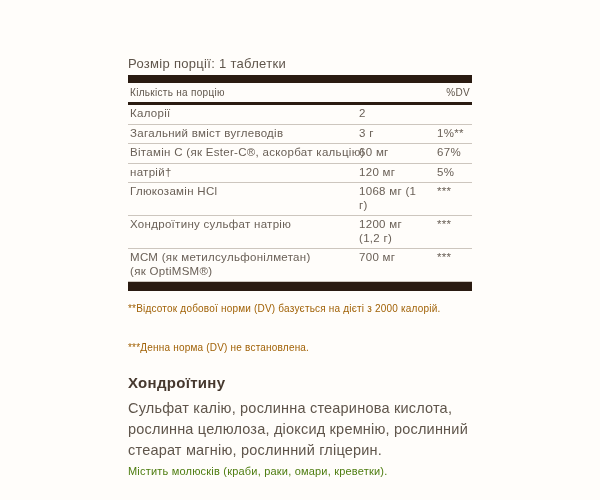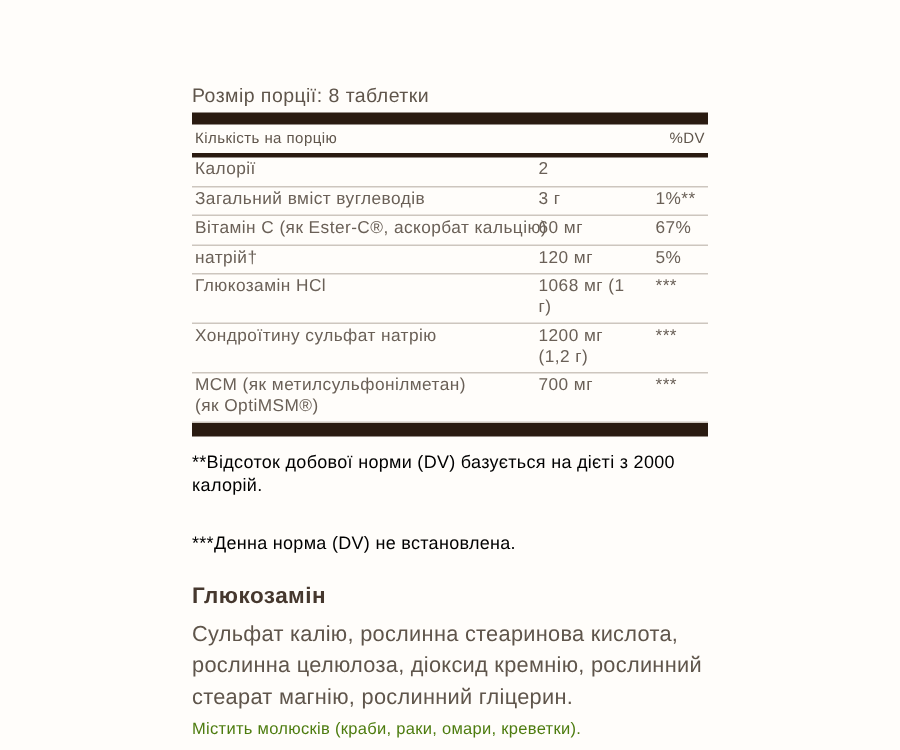--- a/index.html
+++ b/index.html
@@ -59,24 +59,24 @@
   .t-row .amt {
     width: 78px;
     box-sizing: border-box;
     padding-right: 16px;
   }
   .t-row .dv {
     width: 35px;
     box-sizing: border-box;
   }
   .footnote {
-    font-size: 12px;
+    font-size: 10px;
     line-height: 15px;
     letter-spacing: 0.2px;
-    color: #000000;
+    color: #a16207;
     margin: 10px 0 0 0;
   }
   .footnote + .footnote { margin-top: 24px; }
   .ingr-heading {
     font-size: 15px;
     font-weight: bold;
     letter-spacing: 0.3px;
     color: #46382e;
     margin: 19px 0 0 0;
   }
@@ -94,21 +94,21 @@
     color: #4d7c0f;
     margin: 0;
     white-space: nowrap;
   }
 </style>
 </head>
 <body>
 
 <div class="label-wrap">
 
-  <p class="serving">Розмір порції: 8 таблетки</p>
+  <p class="serving">Розмір порції: 1 таблетки</p>
 
   <div class="bar"></div>
 
   <div class="hdr-row">
     <span>Кількість на порцію</span>
     <span>%DV</span>
   </div>
 
   <div class="t-row">
     <span class="lbl">Калорії</span>
@@ -150,17 +150,17 @@
     <span class="lbl"><span>МСМ (як метилсульфонілметан)</span><span class="l2">(як OptiMSM®)</span></span>
     <span class="amt">700 мг</span>
     <span class="dv">***</span>
   </div>
 
   <div class="bar bottom"></div>
 
   <p class="footnote">**Відсоток добової норми (DV) базується на дієті з 2000 калорій.</p>
   <p class="footnote">***Денна норма (DV) не встановлена.</p>
 
-  <h3 class="ingr-heading">Глюкозамін</h3>
+  <h3 class="ingr-heading">Хондроїтину</h3>
   <p class="ingr-text">Сульфат калію, рослинна стеаринова кислота, рослинна целюлоза, діоксид кремнію, рослинний стеарат магнію, рослинний гліцерин.</p>
   <p class="allergen">Містить молюсків (краби, раки, омари, креветки).</p>
 
 </div>
 
 </body></html>

